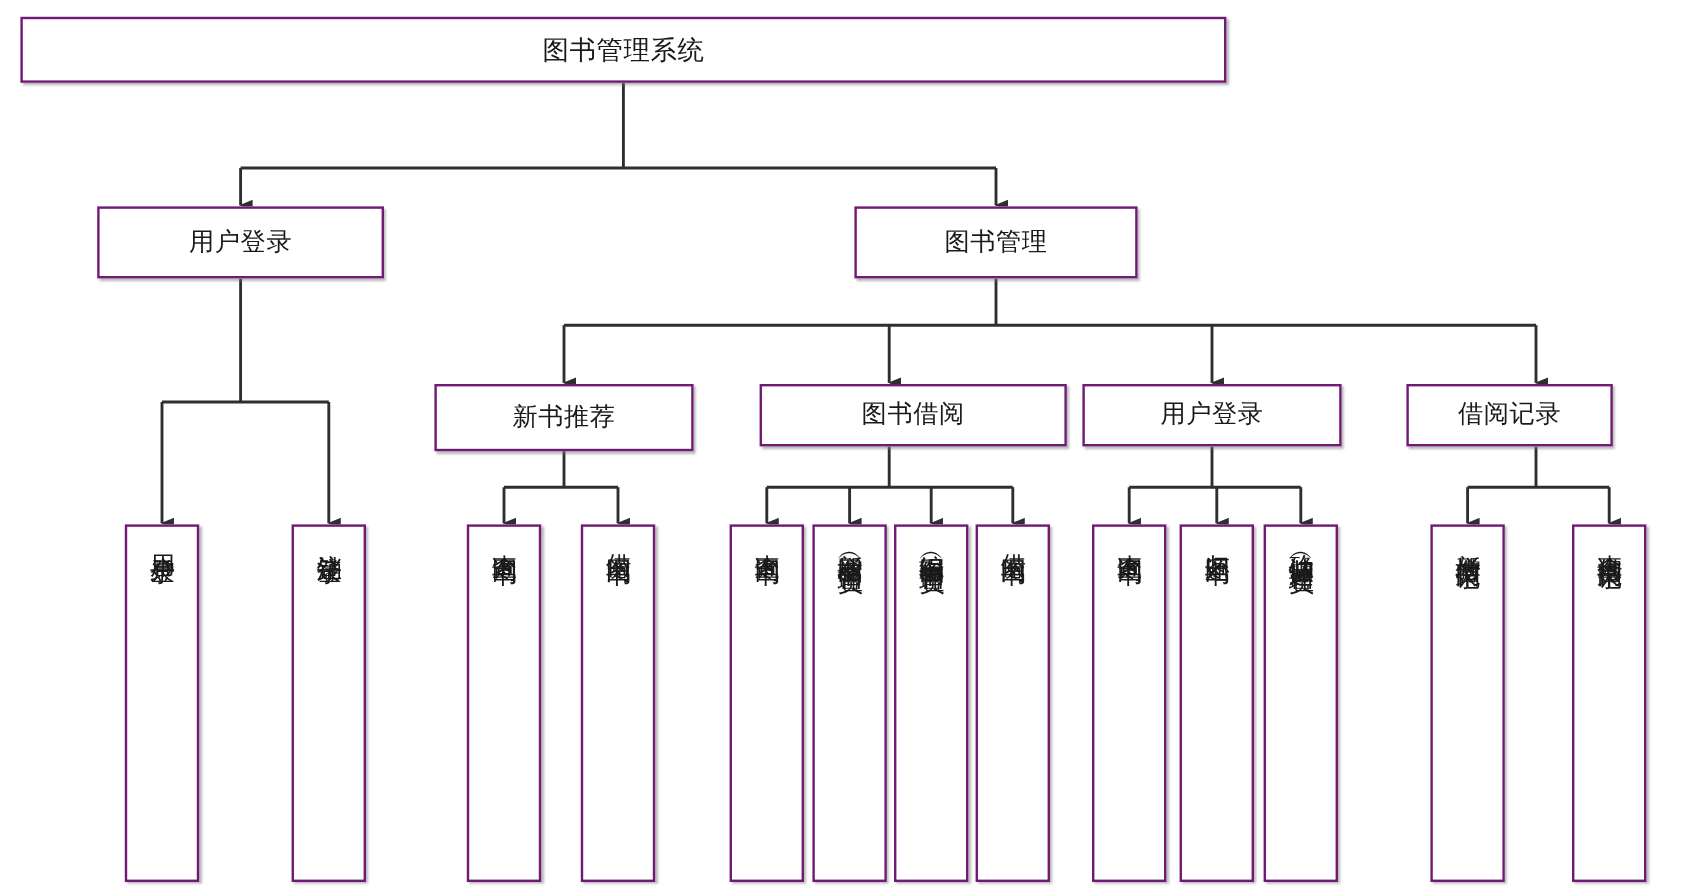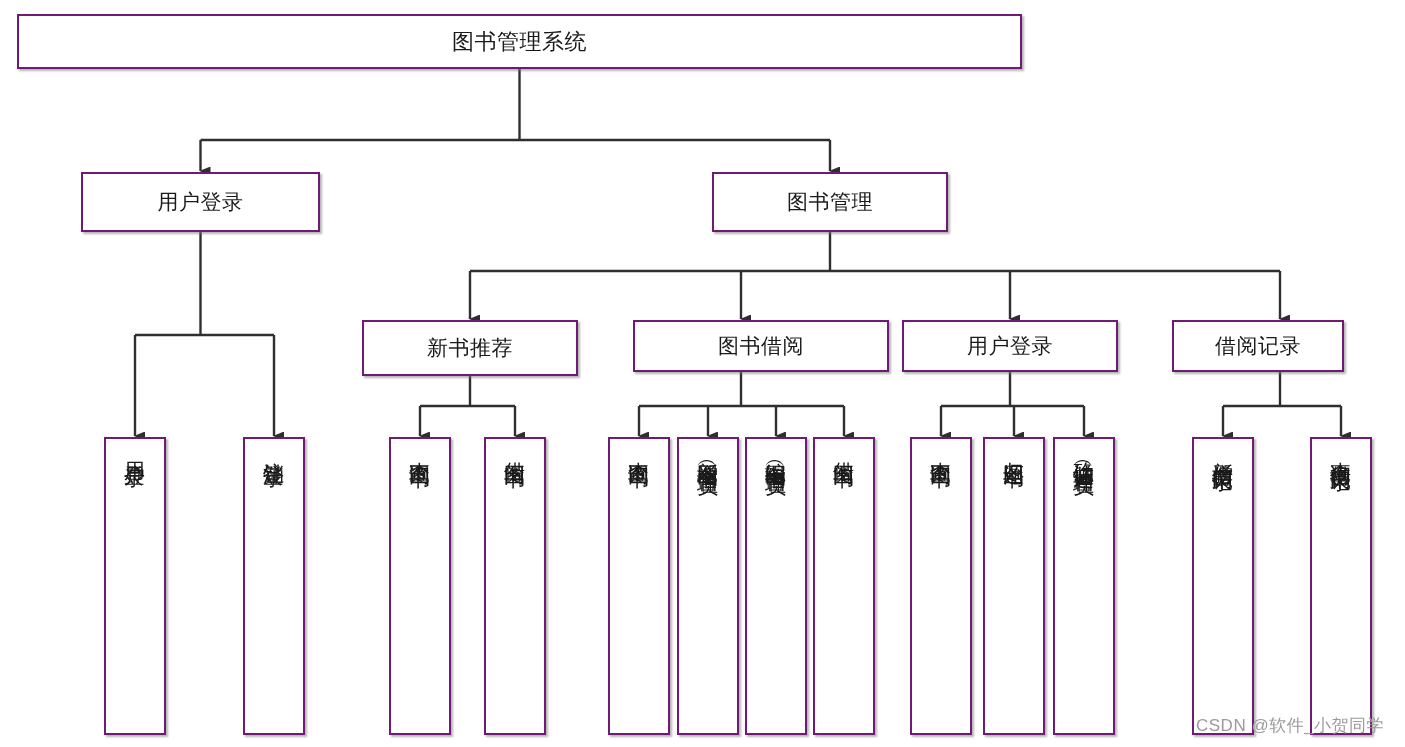--- a/index.html
+++ b/index.html
@@ -178,14 +178,13 @@
         <span class="lbl">确认归还（管理员）</span>
       </div>
       <div class="node vert" style="left: 1192px; top: 437px; width: 62px; height: 298px;">
         <span class="lbl">新增借阅记录</span>
       </div>
       <div class="node vert" style="left: 1310px; top: 437px; width: 62px; height: 298px;">
         <span class="lbl">查询借阅记录</span>
       </div>
     </div>
 
-  <div id="watermark">CSDN @软件_小贺同学</div>
 </div>
 
 </body></html>

